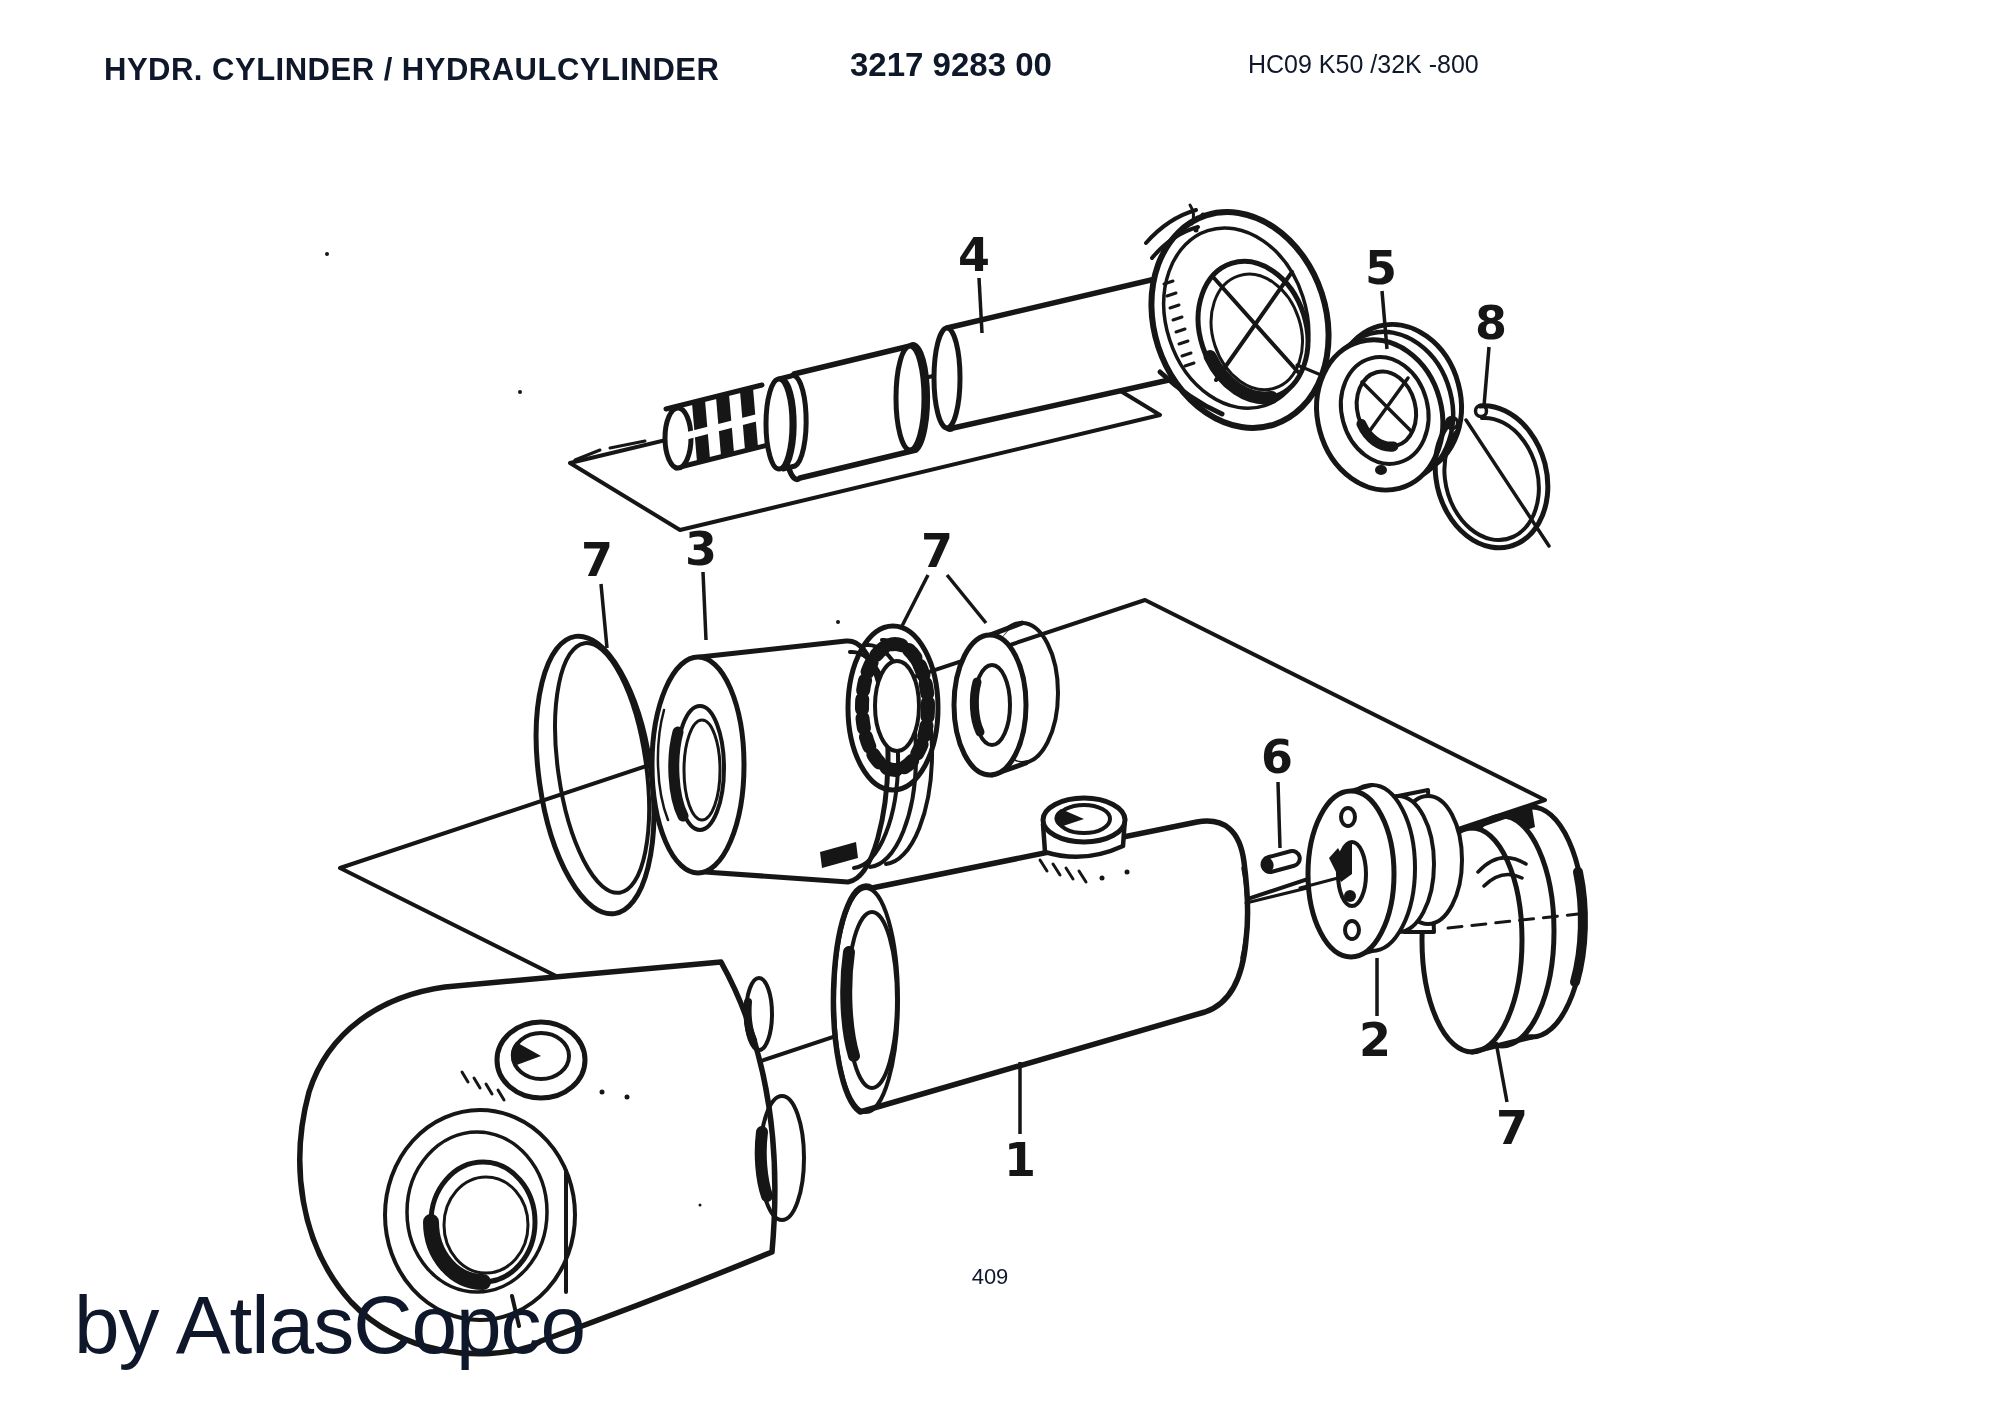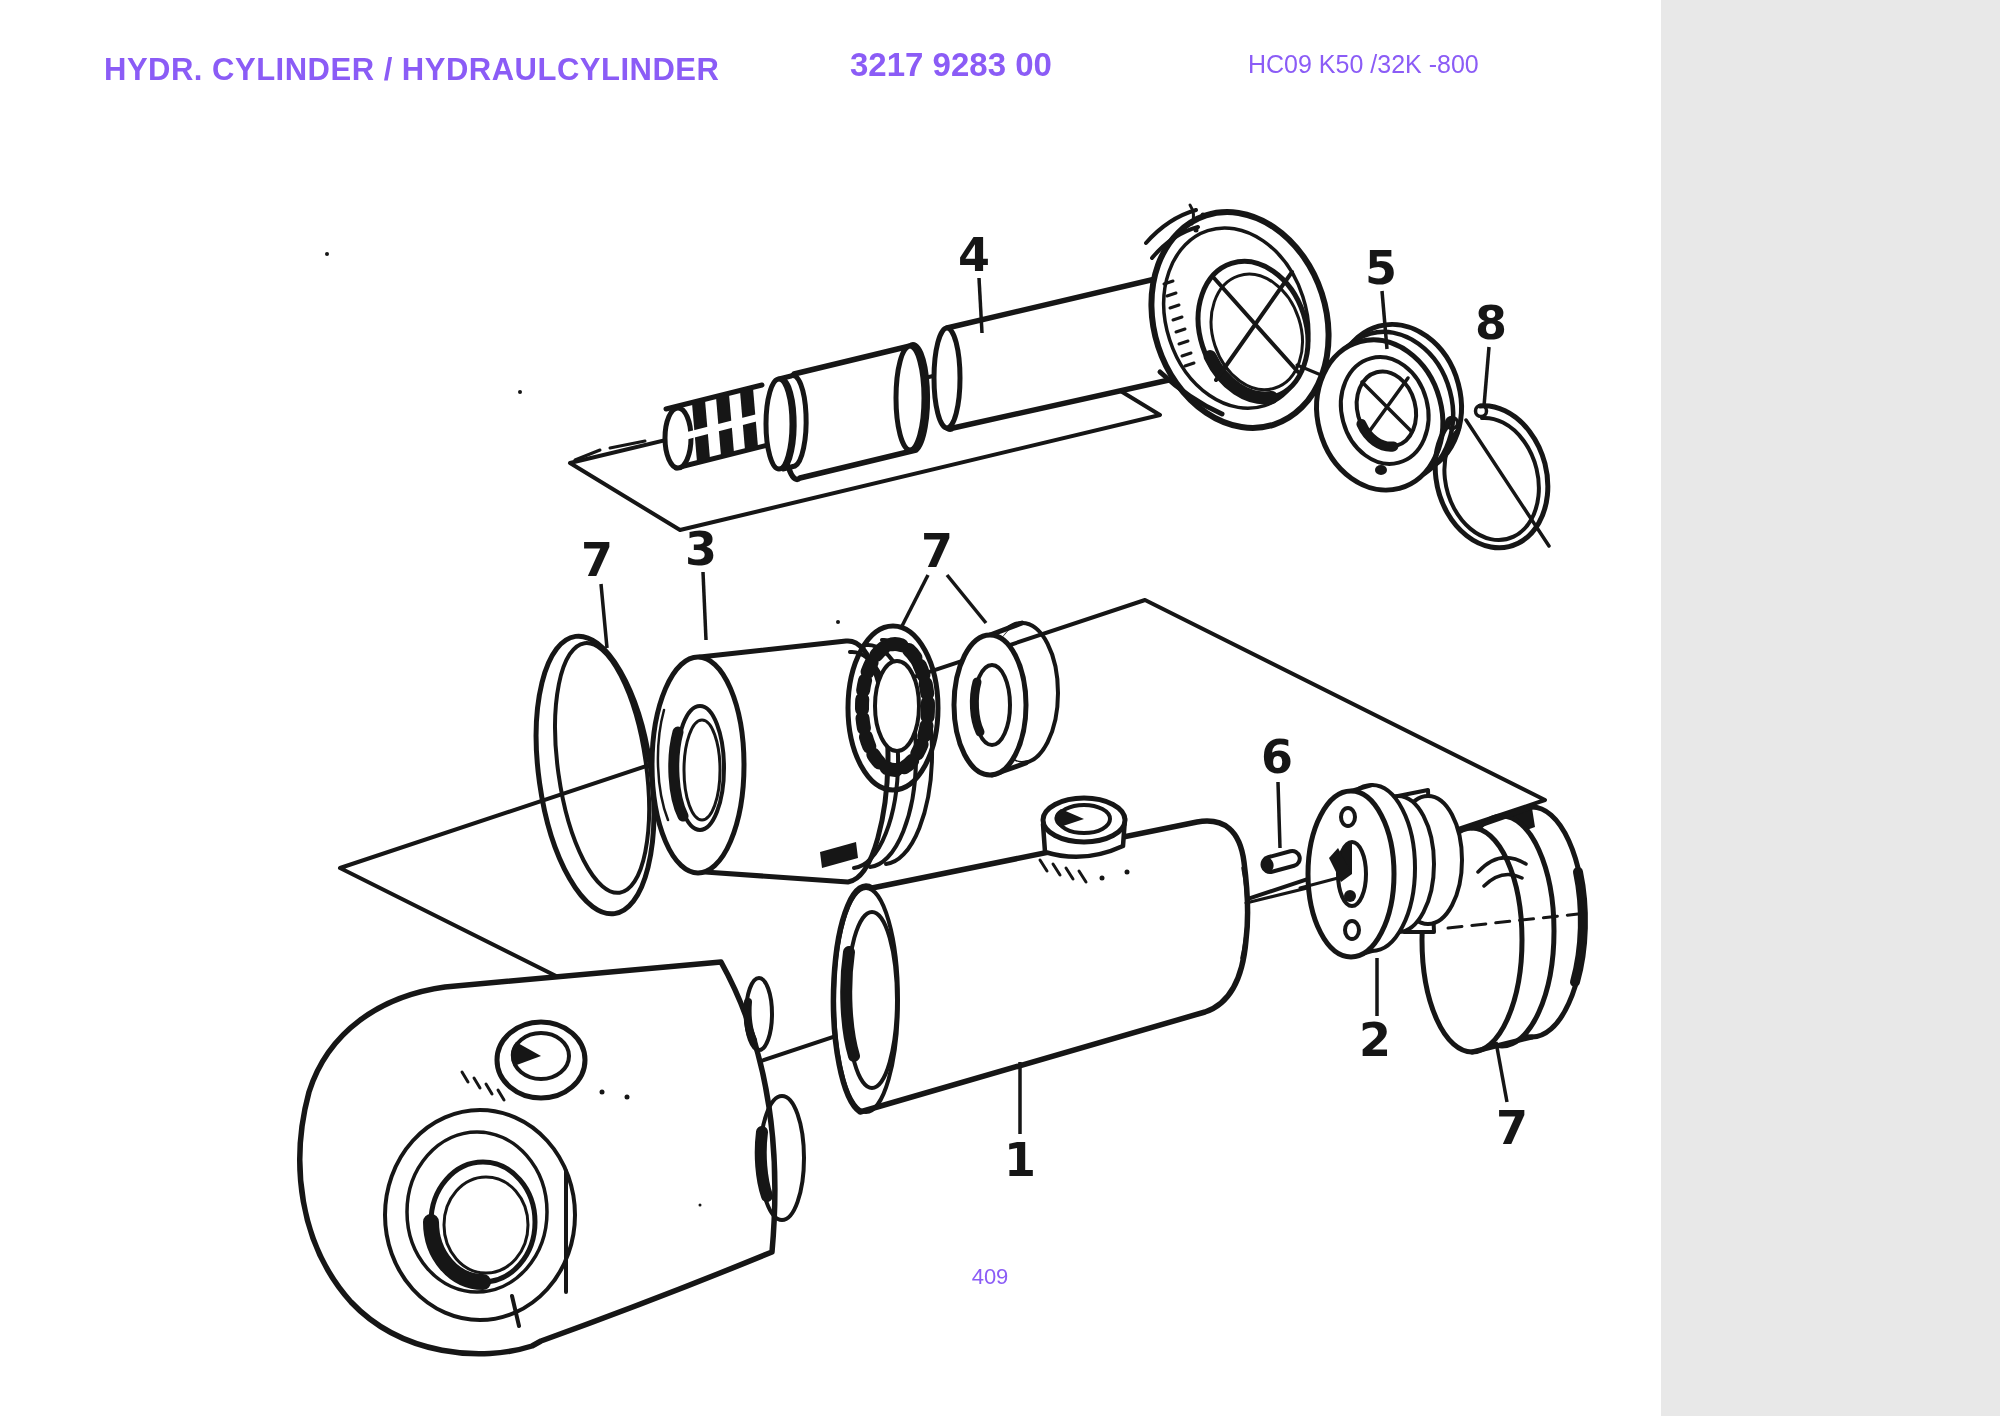--- a/index.html
+++ b/index.html
@@ -1,18 +1,18 @@
 <!DOCTYPE html>
 <html><head>
 <meta charset="utf-8">
 <style>
   html,body{margin:0;padding:0;background:#e8e8e8;}
   .page{
-    position:relative;width:1661px;height:1416px;background:#ffffff;
-    font-family:"Liberation Sans",sans-serif;color:#8b5cf6;overflow:hidden;
+    position:relative;width:2000px;height:1416px;background:#ffffff;
+    font-family:"Liberation Sans",sans-serif;color:#0f172a;overflow:hidden;
   }
   .hdr-title{position:absolute;left:104px;top:52px;font-size:31px;font-weight:bold;letter-spacing:.5px;white-space:nowrap;}
   .hdr-doc{position:absolute;left:850px;top:46px;font-size:33px;font-weight:bold;white-space:nowrap;}
   .hdr-model{position:absolute;left:1248px;top:50px;font-size:25px;font-weight:normal;white-space:nowrap;}
   .pagenum{position:absolute;left:930px;top:1264px;width:120px;text-align:center;font-size:22px;}
   .brand{position:absolute;left:74px;top:1278px;font-size:82px;font-weight:normal;letter-spacing:-1px;white-space:nowrap;}
   svg{position:absolute;left:0;top:0;}
   .ink{stroke:#161616;fill:none;stroke-linecap:round;stroke-linejoin:round;}
   .fillw{fill:#ffffff;}
   .filld{fill:#161616;stroke:none;}
@@ -237,13 +237,14 @@
         <line x1="1377" y1="1016" x2="1377" y2="958" stroke="#161616" stroke-width="3.5"></line>
         <text x="1375" y="1040" text-anchor="middle" dominant-baseline="central" fill="#161616" font-family="&quot;DejaVu Sans&quot;, sans-serif" font-size="46" font-weight="bold">2</text>
         <line x1="1507" y1="1102" x2="1496" y2="1042" stroke="#161616" stroke-width="3.5"></line>
         <text x="1512" y="1128" text-anchor="middle" dominant-baseline="central" fill="#161616" font-family="&quot;DejaVu Sans&quot;, sans-serif" font-size="46" font-weight="bold">7</text>
         <line x1="1020" y1="1134" x2="1020" y2="1062" stroke="#161616" stroke-width="3.5"></line>
         <text x="1020" y="1160" text-anchor="middle" dominant-baseline="central" fill="#161616" font-family="&quot;DejaVu Sans&quot;, sans-serif" font-size="46" font-weight="bold">1</text>
       </g>
   </svg>
 
   <div class="pagenum">409</div>
+  <div class="brand">by AtlasCopco</div>
 </div>
 
 </body></html>

